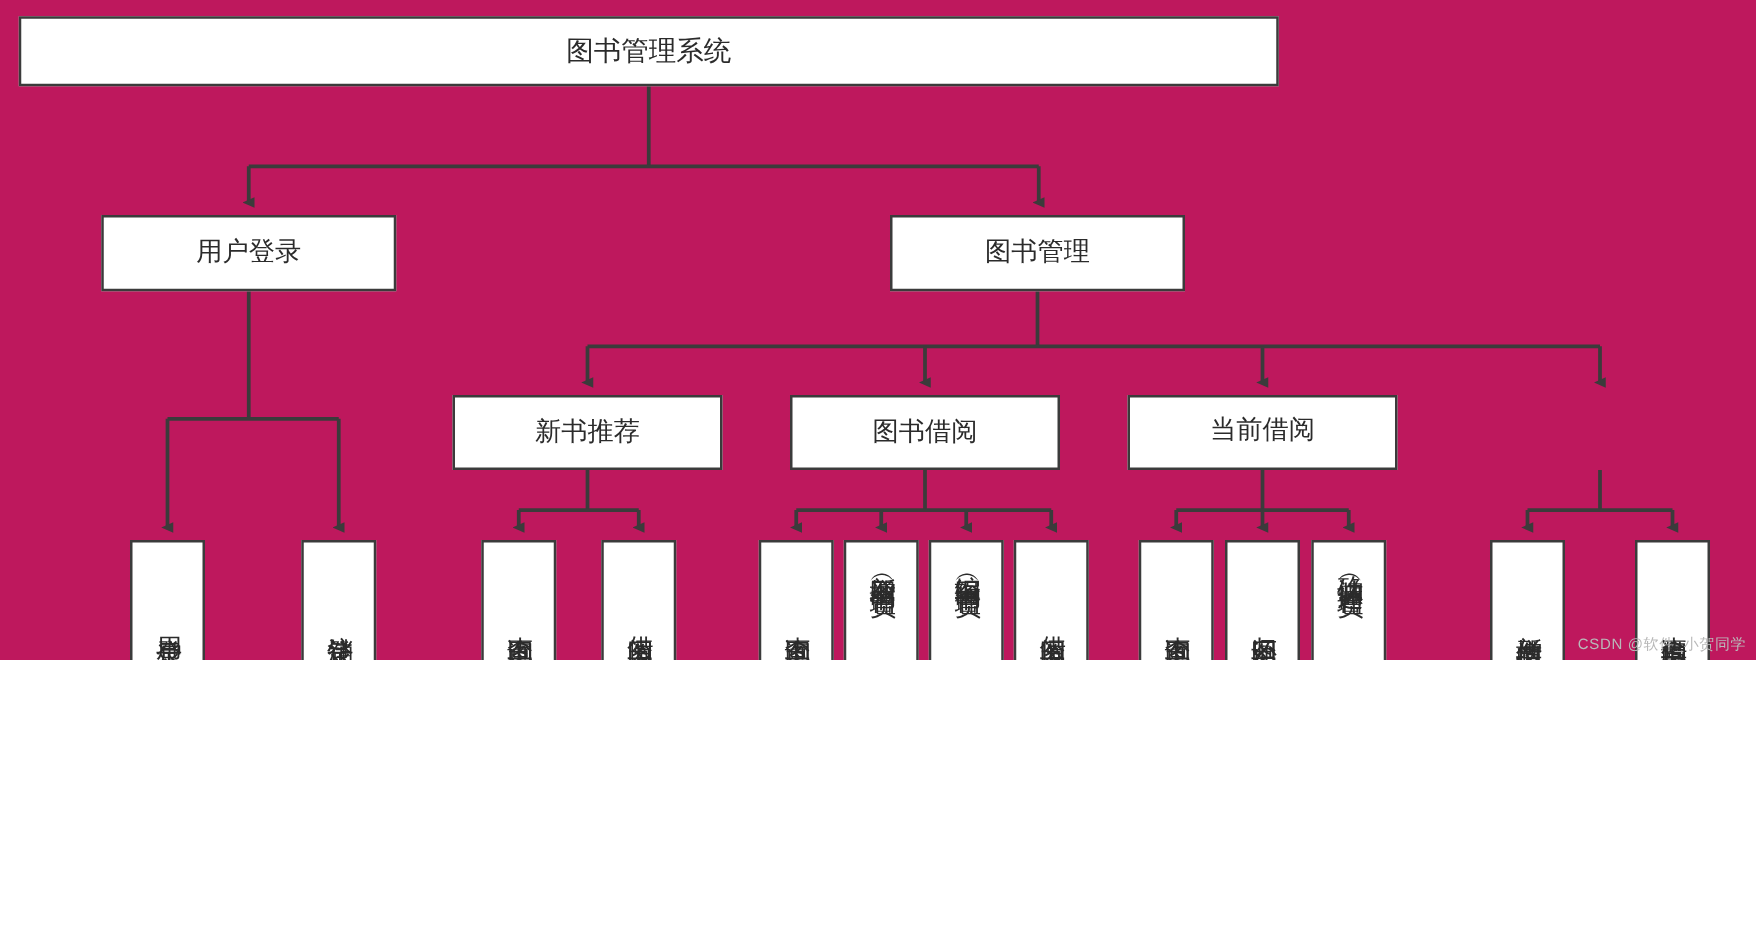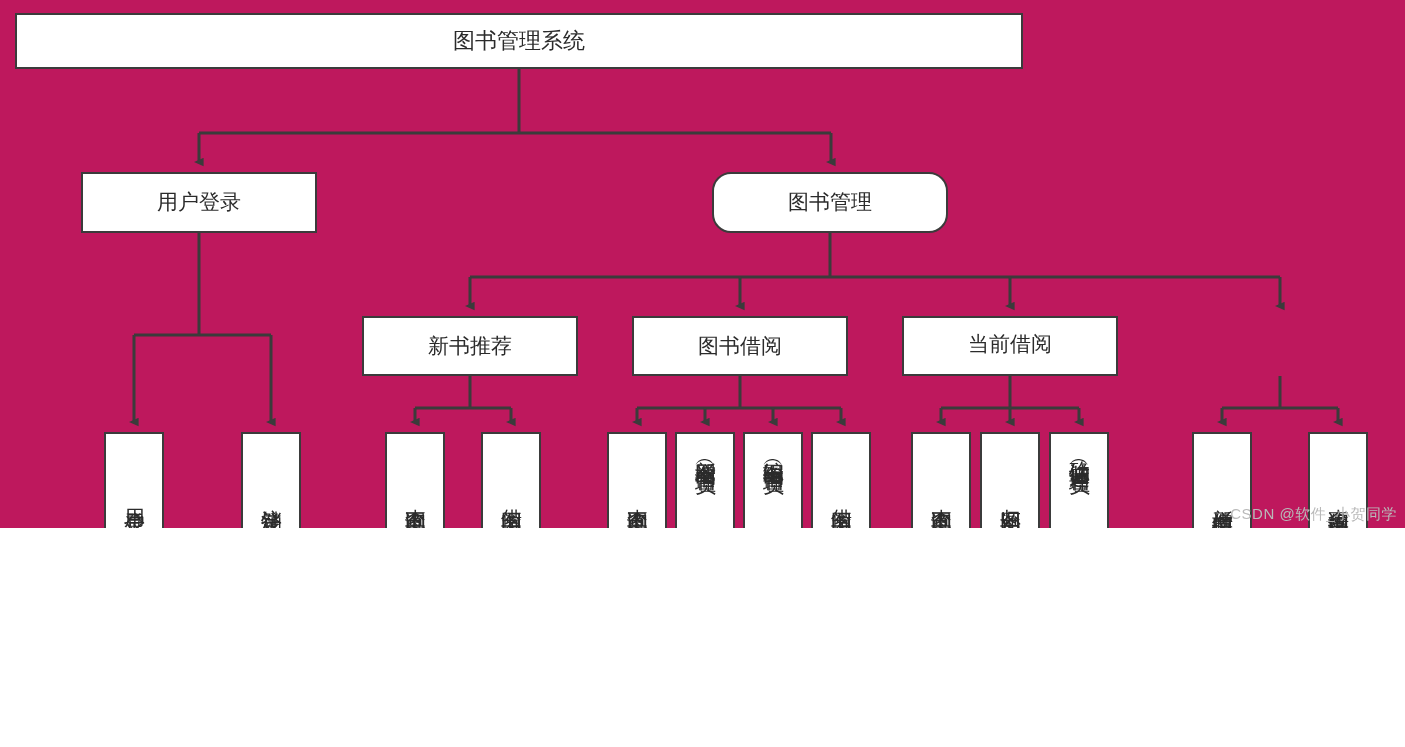--- a/index.html
+++ b/index.html
@@ -57,21 +57,21 @@
   .leaf-mid .vtext {
     margin-top: 52px;
   }
   .leaf-tall .vtext {
     margin-top: 4px;
   }
   .watermark {
     position: absolute;
     right: 8px;
     bottom: 4px;
-    font-size: 15px;
+    font-size: 12px;
     color: #b9b9b9;
     letter-spacing: 0.5px;
     white-space: nowrap;
   }
 </style>
 </head>
 <body>
 
 <div id="canvas">
 
@@ -125,21 +125,21 @@
     </g>
   </svg>
 
   <div class="node root" style="left:15px; top:13px; width:1008px; height:56px;">
     <span>图书管理系统</span>
   </div>
 
   <div class="node branch" style="left:81px; top:172px; width:236px; height:61px;">
     <span>用户登录</span>
   </div>
-  <div class="node branch" style="left:712px; top:172px; width:236px; height:61px;border-radius:19px;">
+  <div class="node branch" style="left:712px; top:172px; width:236px; height:61px;">
     <span>图书管理</span>
   </div>
 
   <div class="node branch" style="left:362px; top:316px; width:216px; height:60px;">
     <span>新书推荐</span>
   </div>
   <div class="node branch" style="left:632px; top:316px; width:216px; height:60px;">
     <span>图书借阅</span>
   </div>
   <div class="node branch" style="left:902px; top:316px; width:216px; height:60px;font-family:Liberation Mono, monospace;">

